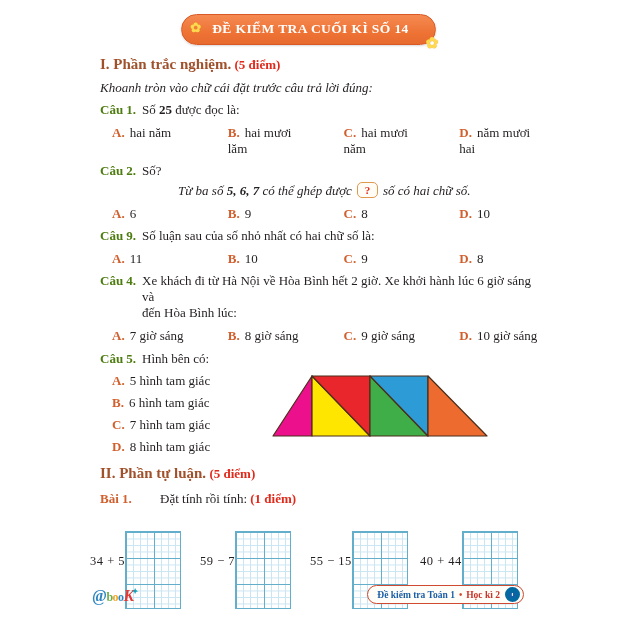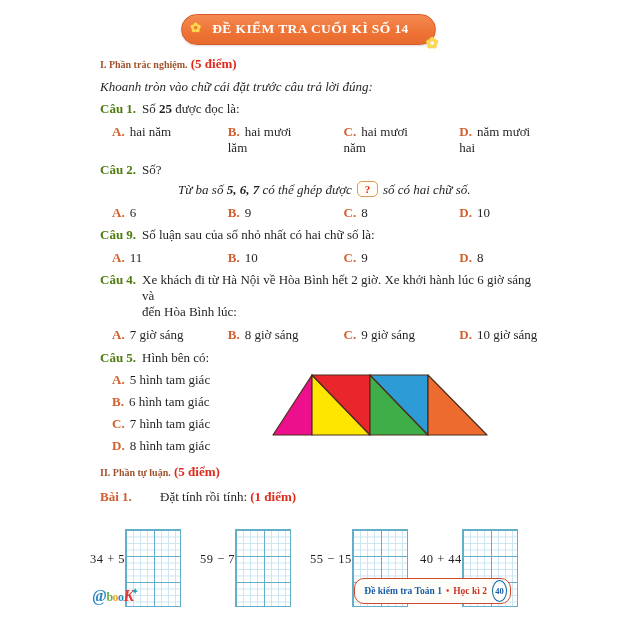--- a/index.html
+++ b/index.html
@@ -14,21 +14,21 @@
     position:relative; background:linear-gradient(180deg,#f58a52 0%,#ee7335 60%,#e86a2e 100%);
     border:1px solid #d95a26; border-radius:16px; padding:6px 26px 7px 30px;
     color:#ffffff; font-weight:bold; font-size:13.5px; letter-spacing:0.4px;
     box-shadow:0 1px 2px rgba(0,0,0,0.15);
   }
   .flower { position:absolute; font-size:13px; color:#ffd94f; text-shadow:0 0 1px #e8a020; }
   .flower.left  { left:8px; top:5px; }
   .flower.right { right:-4px; bottom:-8px; font-size:15px; }
   
   .content { padding:11px 76px 0 100px; }
-  .sec-heading { font-weight:bold; font-size:10px; color:#a0512b; }
+  .sec-heading { font-weight:bold; font-size:15px; color:#a0512b; }
   .pts { color:#e02a1c; font-weight:bold; }
   .instruction { font-style:italic; margin-top:7px; }
   .qline { display:flex; margin-top:6px; }
   .qlabel { color:#4d7c0f; font-weight:bold; width:42px; flex:0 0 42px; }
   .qtext  { flex:1; }
   .opts { display:flex; margin-left:12px; margin-top:7px;gap:34px; }
   .opt  { width:25%; }
   .letter { color:#d2602e; font-weight:bold; margin-right:5px; }
   .subline { font-style:italic; margin-left:78px; margin-top:3px; }
   .qbox {
@@ -60,32 +60,32 @@
   }
   
   .logo { position:absolute; left:92px; bottom:12px; font-weight:bold; letter-spacing:-0.5px; }
   .lg1 { color:#2e86c1; font-size:16px; }
   .lg2 { color:#6ab04a; font-size:12px; }
   .lg3 { color:#f5a623; font-size:12px; }
   .lg4 { color:#2e86c1; font-size:12px; }
   .lg5 { color:#e03a3a; font-size:16px; font-style:italic; }
   .lgstar { color:#17a2b8; font-size:8px; vertical-align:7px; margin-left:-2px; }
   .footer-pill {
-    position:absolute; right:106px; bottom:13px;
+    position:absolute; right:93px; bottom:13px;
     display:flex; align-items:center;
     border:1.2px solid #d04a32; border-radius:10px;
     padding:1px 3px 1px 9px; background:#fffdf8;
     font-size:9.5px; font-weight:bold;
   }
   .fp-blue { color:#1b5ea8; }
   .fp-dot  { color:#d04a32; margin:0 4px; }
   .fp-red  { color:#c9342a; }
   .fp-page {
-    width:15px; height:22px; margin-left:5px; background:#ffffff;
-    border:1px solid #0369a1; border-radius:50%;
+    width:15px; height:15px; margin-left:5px; background:#ffffff;
+    border:6px solid #0369a1; border-radius:50%;
     display:flex; align-items:center; justify-content:center;
     font-size:8.5px; color:#1b5ea8;
   }
   .b { font-weight:bold; }
 </style>
 </head>
 <body>
 
 <div class="page">
 

